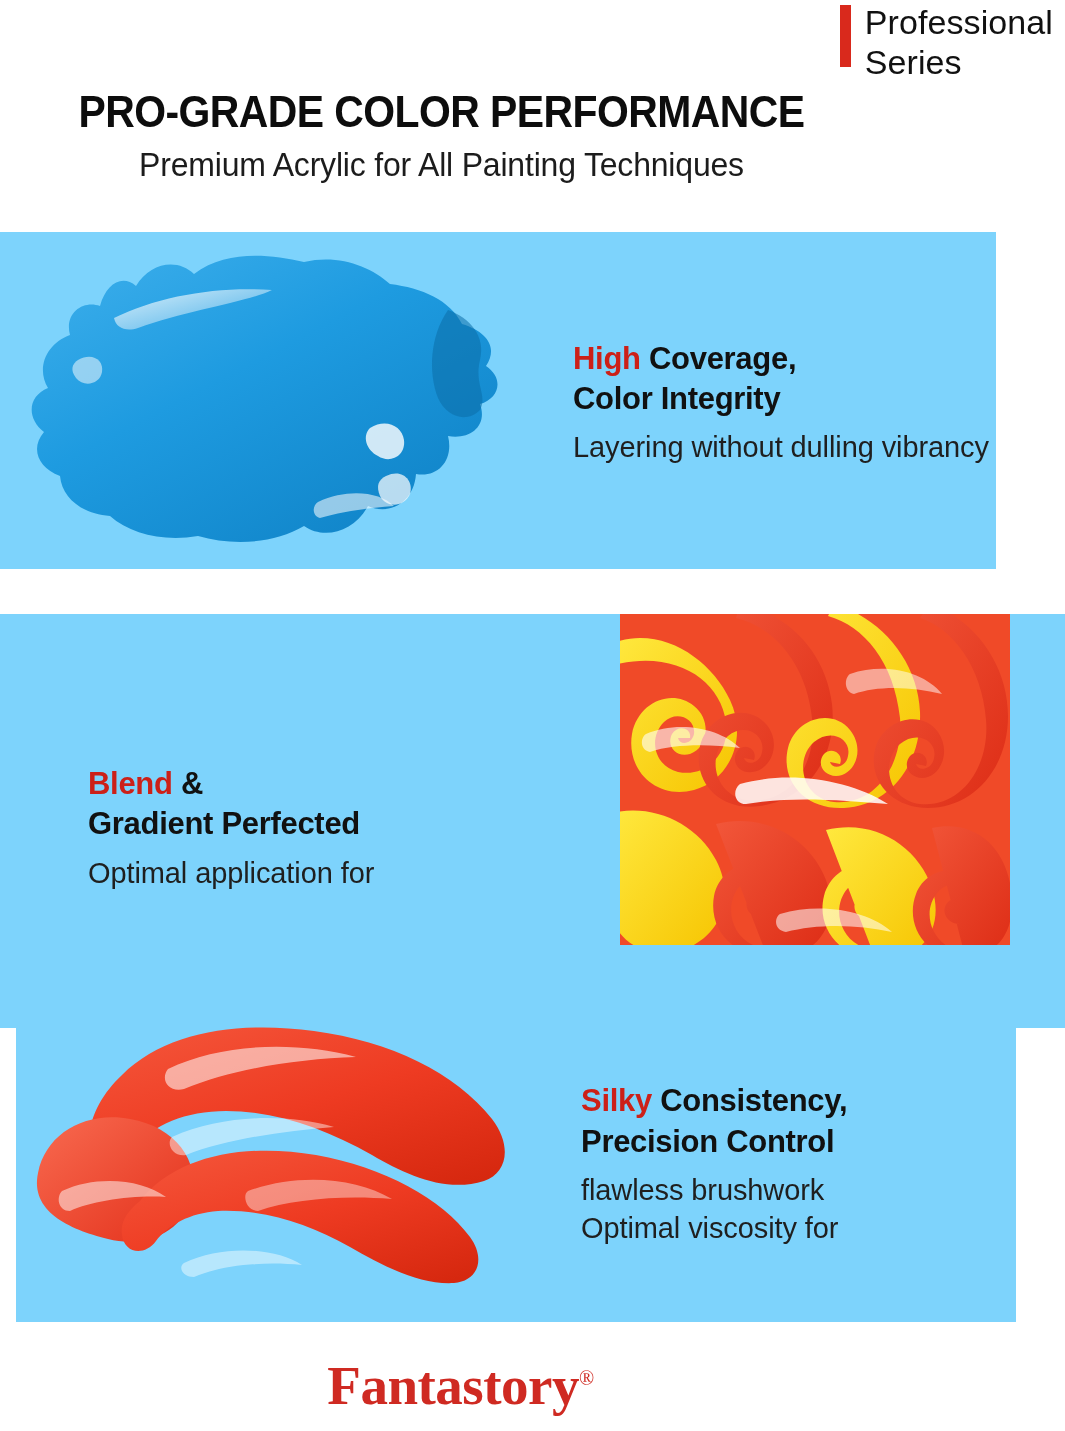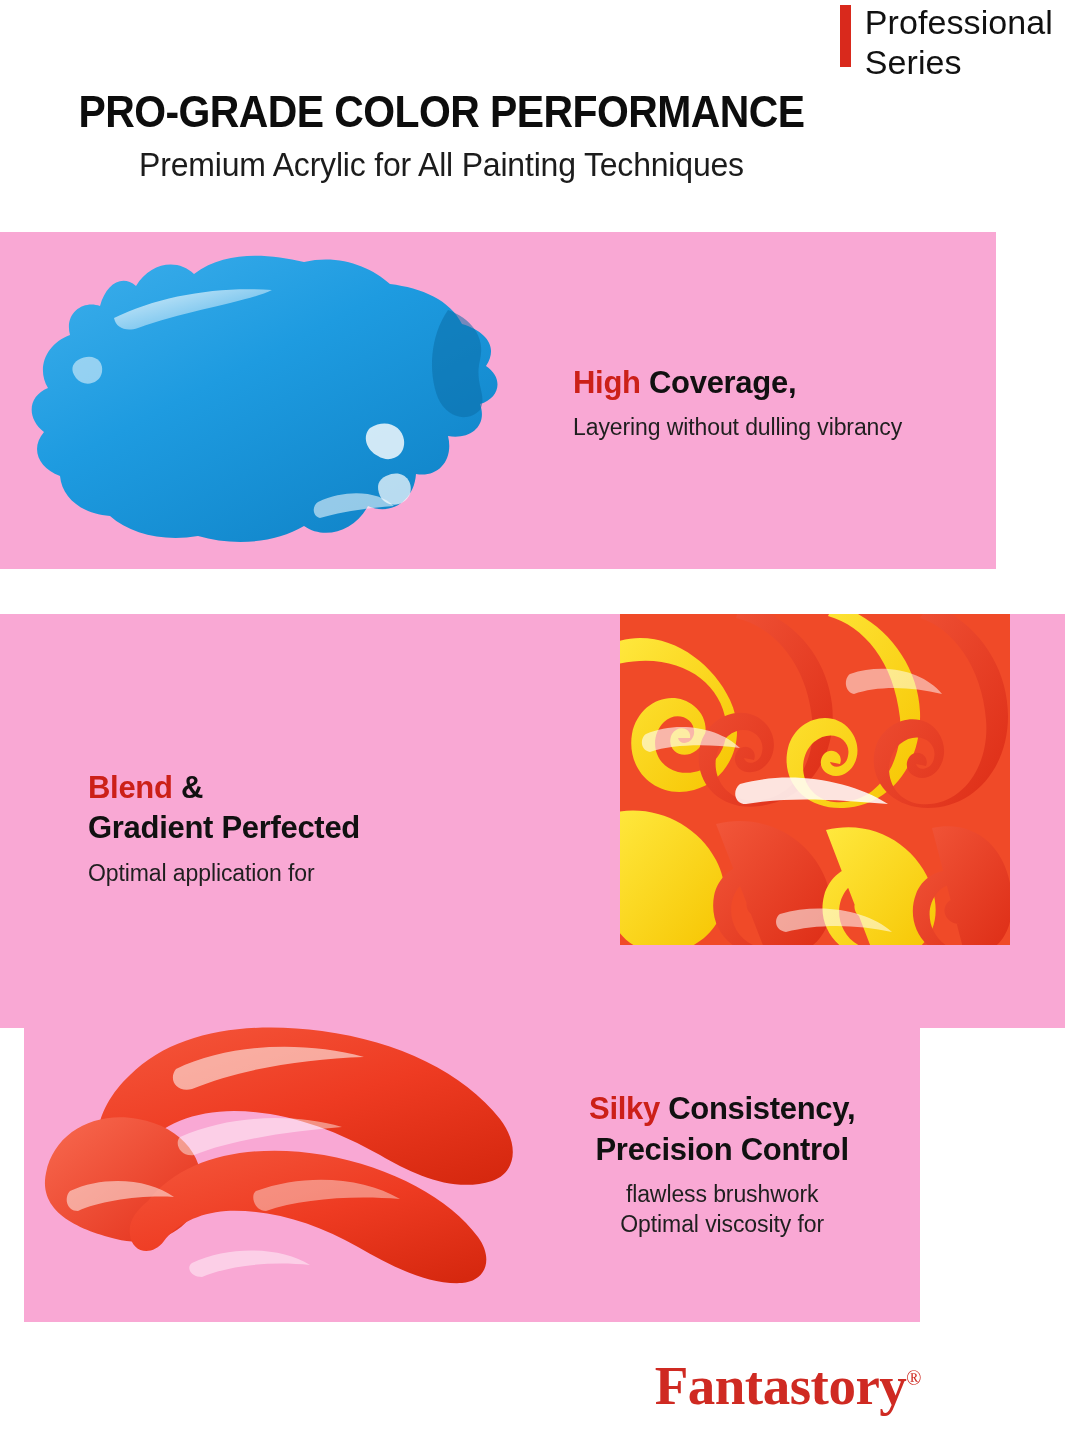--- a/index.html
+++ b/index.html
@@ -66,26 +66,26 @@
     color: #1c1c1c;
     line-height: 1.15;
     letter-spacing: -0.2px;
     transform: scaleX(0.97);
     transform-origin: center;
   }
 
   
   .panel {
     position: absolute;
-    background: #f9a8d4;
+    background: #7dd3fc;
     overflow: hidden;
   }
   #panel-1 { left: 0;   top: 232px;  width: 996px;  height: 337px; }
   #panel-2 { left: 0;   top: 614px;  width: 1065px; height: 414px; }
-  #panel-3 { left: 24px; top: 997px;  width: 896px; height: 325px; text-align: center; }
+  #panel-3 { left: 16px; top: 997px;  width: 1000px; height: 325px; }
 
   .panel-inner {
     position: absolute;
     inset: 0;
     display: flex;
     align-items: center;
   }
 
   .copy {
     position: relative;
@@ -95,21 +95,21 @@
     margin: 0;
     font-size: 31px;
     font-weight: 700;
     line-height: 1.30;
     letter-spacing: -0.3px;
     color: #111111;
   }
   .copy h2 .accent { color: #cc2018; }
   .copy p {
     margin: 9px 0 0 0;
-    font-size: 23px;
+    font-size: 29px;
     font-weight: 400;
     line-height: 1.32;
     color: #1f1f1f;
     letter-spacing: -0.1px;
   }
   .copy p span { display: block; }
 
   
   #panel-1 .copy { margin-left: 573px; margin-top: 4px; }
   
@@ -123,21 +123,21 @@
   #art-swirl  { left: 620px; top: 0;     width: 390px; height: 331px; }
   #art-red    { left: 10px;  top: 18px;  width: 500px; height: 290px; }
   .art svg { display: block; width: 100%; height: 100%; }
 
   
   .footer {
     position: absolute;
     left: 0;
     top: 1358px;
     width: 921px;
-    text-align: right;
+    text-align: center;
   }
   .logo {
     display: inline-block;
     font-family: "Liberation Serif", serif;
     font-weight: 700;
     font-size: 55px;
     color: #cf2a22;
     letter-spacing: -0.5px;
     line-height: 1;
     position: relative;
@@ -197,20 +197,21 @@
       <path fill="#ffffff" opacity="0.55" d="M300,262 C330,248 362,252 376,266
         C348,268 322,272 302,278 C294,276 294,266 300,262 Z"></path>
       <path fill="#ffffff" opacity="0.5" d="M60,120 C74,112 86,120 84,132
         C82,144 66,148 58,138 C52,130 54,124 60,120 Z"></path>
     </svg>
   </div>
   <div class="panel-inner">
     <div class="copy">
       <h2>
         <span class="accent">High</span><span> Coverage,</span><br>
+        <span>Color Integrity</span>
       </h2>
       <p>
         <span>Layering without dulling vibrancy</span>
       </p>
     </div>
   </div>
 </div>
 
 <div class="panel" id="panel-2">
   <div class="art" id="art-swirl">

